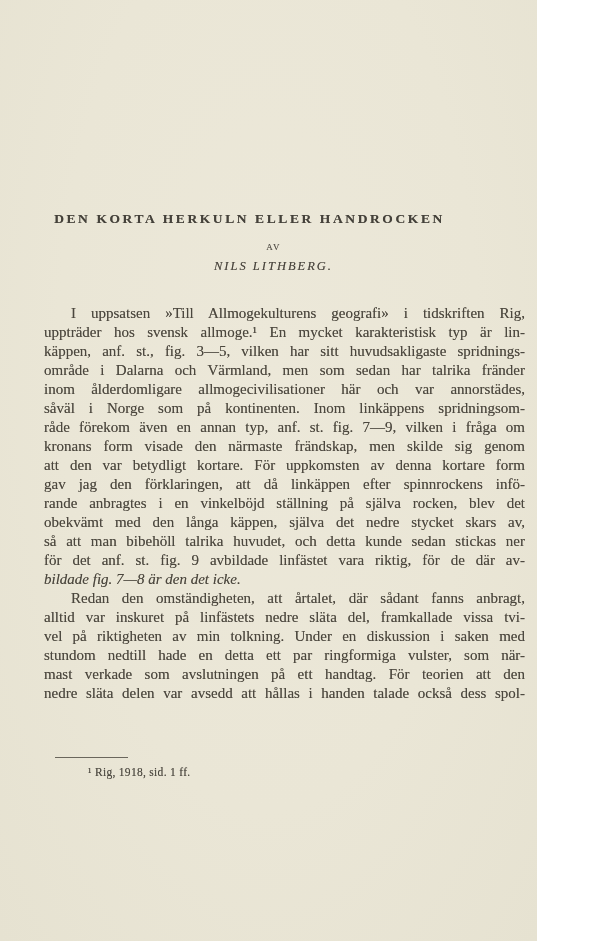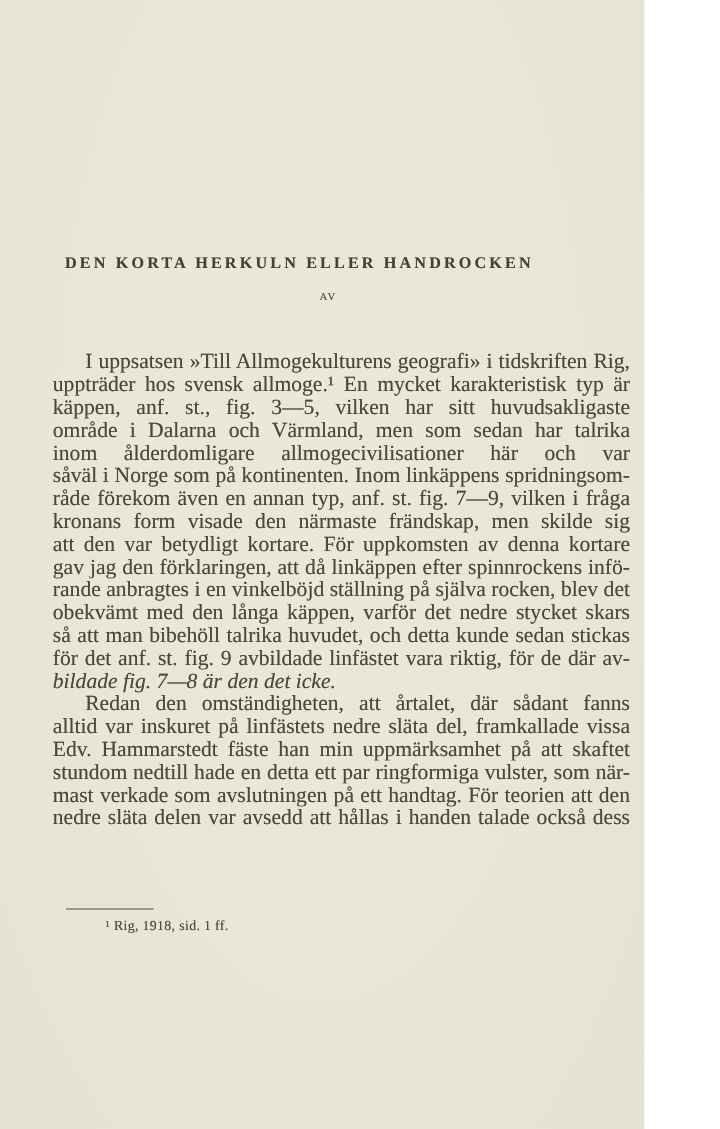--- a/index.html
+++ b/index.html
@@ -54,24 +54,24 @@
     width: 481px;
     text-align: center;
     transform: translateX(-11px);
     font-style: italic;
     font-size: 12.5px;
     letter-spacing: 2px;
     color: #4a463f;
   }
   .body-text {
     position: absolute;
-    top: 292px;
+    top: 304px;
     left: 44px;
     width: 481px;
-    font-size: 18px;
+    font-size: 15px;
   }
   .line {
     height: 19px;
     line-height: 19px;
     text-align: justify;
     text-align-last: justify;
     overflow: hidden;
   }
   .line.indent {
     text-indent: 27px;
@@ -99,40 +99,41 @@
 </style>
 </head>
 <body>
 
 <div class="page">
 
   <div class="article-title">DEN KORTA HERKULN ELLER HANDROCKEN</div>
 
   <div class="byline-prefix">AV</div>
 
+  <div class="byline-author">NILS LITHBERG.</div>
 
   <div class="body-text">
     <div class="line indent">I uppsatsen »Till Allmogekulturens geografi» i tidskriften Rig,</div>
     <div class="line">uppträder hos svensk allmoge.¹ En mycket karakteristisk typ är lin-</div>
     <div class="line">käppen, anf. st., fig. 3—5, vilken har sitt huvudsakligaste spridnings-</div>
     <div class="line">område i Dalarna och Värmland, men som sedan har talrika fränder</div>
     <div class="line">inom ålderdomligare allmogecivilisationer här och var annorstädes,</div>
     <div class="line">såväl i Norge som på kontinenten. Inom linkäppens spridningsom-</div>
     <div class="line">råde förekom även en annan typ, anf. st. fig. 7—9, vilken i fråga om</div>
     <div class="line">kronans form visade den närmaste frändskap, men skilde sig genom</div>
     <div class="line">att den var betydligt kortare. För uppkomsten av denna kortare form</div>
     <div class="line">gav jag den förklaringen, att då linkäppen efter spinnrockens infö-</div>
     <div class="line">rande anbragtes i en vinkelböjd ställning på själva rocken, blev det</div>
-    <div class="line">obekvämt med den långa käppen, varför det nedre stycket skars av,</div>
+    <div class="line">obekvämt med den långa käppen, själva det nedre stycket skars av,</div>
     <div class="line">så att man bibehöll talrika huvudet, och detta kunde sedan stickas ner</div>
     <div class="line">för det anf. st. fig. 9 avbildade linfästet vara riktig, för de där av-</div>
     <div class="line endp">bildade fig. 7—8 är den det icke.</div>
     <div class="line indent">Redan den omständigheten, att årtalet, där sådant fanns anbragt,</div>
     <div class="line">alltid var inskuret på linfästets nedre släta del, framkallade vissa tvi-</div>
-    <div class="line">Edv. Hammarstedt fäste han min uppmärksamhet på att skaftet</div>
+    <div class="line">vel på riktigheten av min tolkning. Under en diskussion i saken med</div>
     <div class="line">stundom nedtill hade en detta ett par ringformiga vulster, som när-</div>
     <div class="line">mast verkade som avslutningen på ett handtag. För teorien att den</div>
     <div class="line">nedre släta delen var avsedd att hållas i handen talade också dess spol-</div>
   </div>
 
   <div class="footnote-rule"></div>
 
   <div class="footnote">¹ Rig, 1918, sid. 1 ff.</div>
 
 </div>

